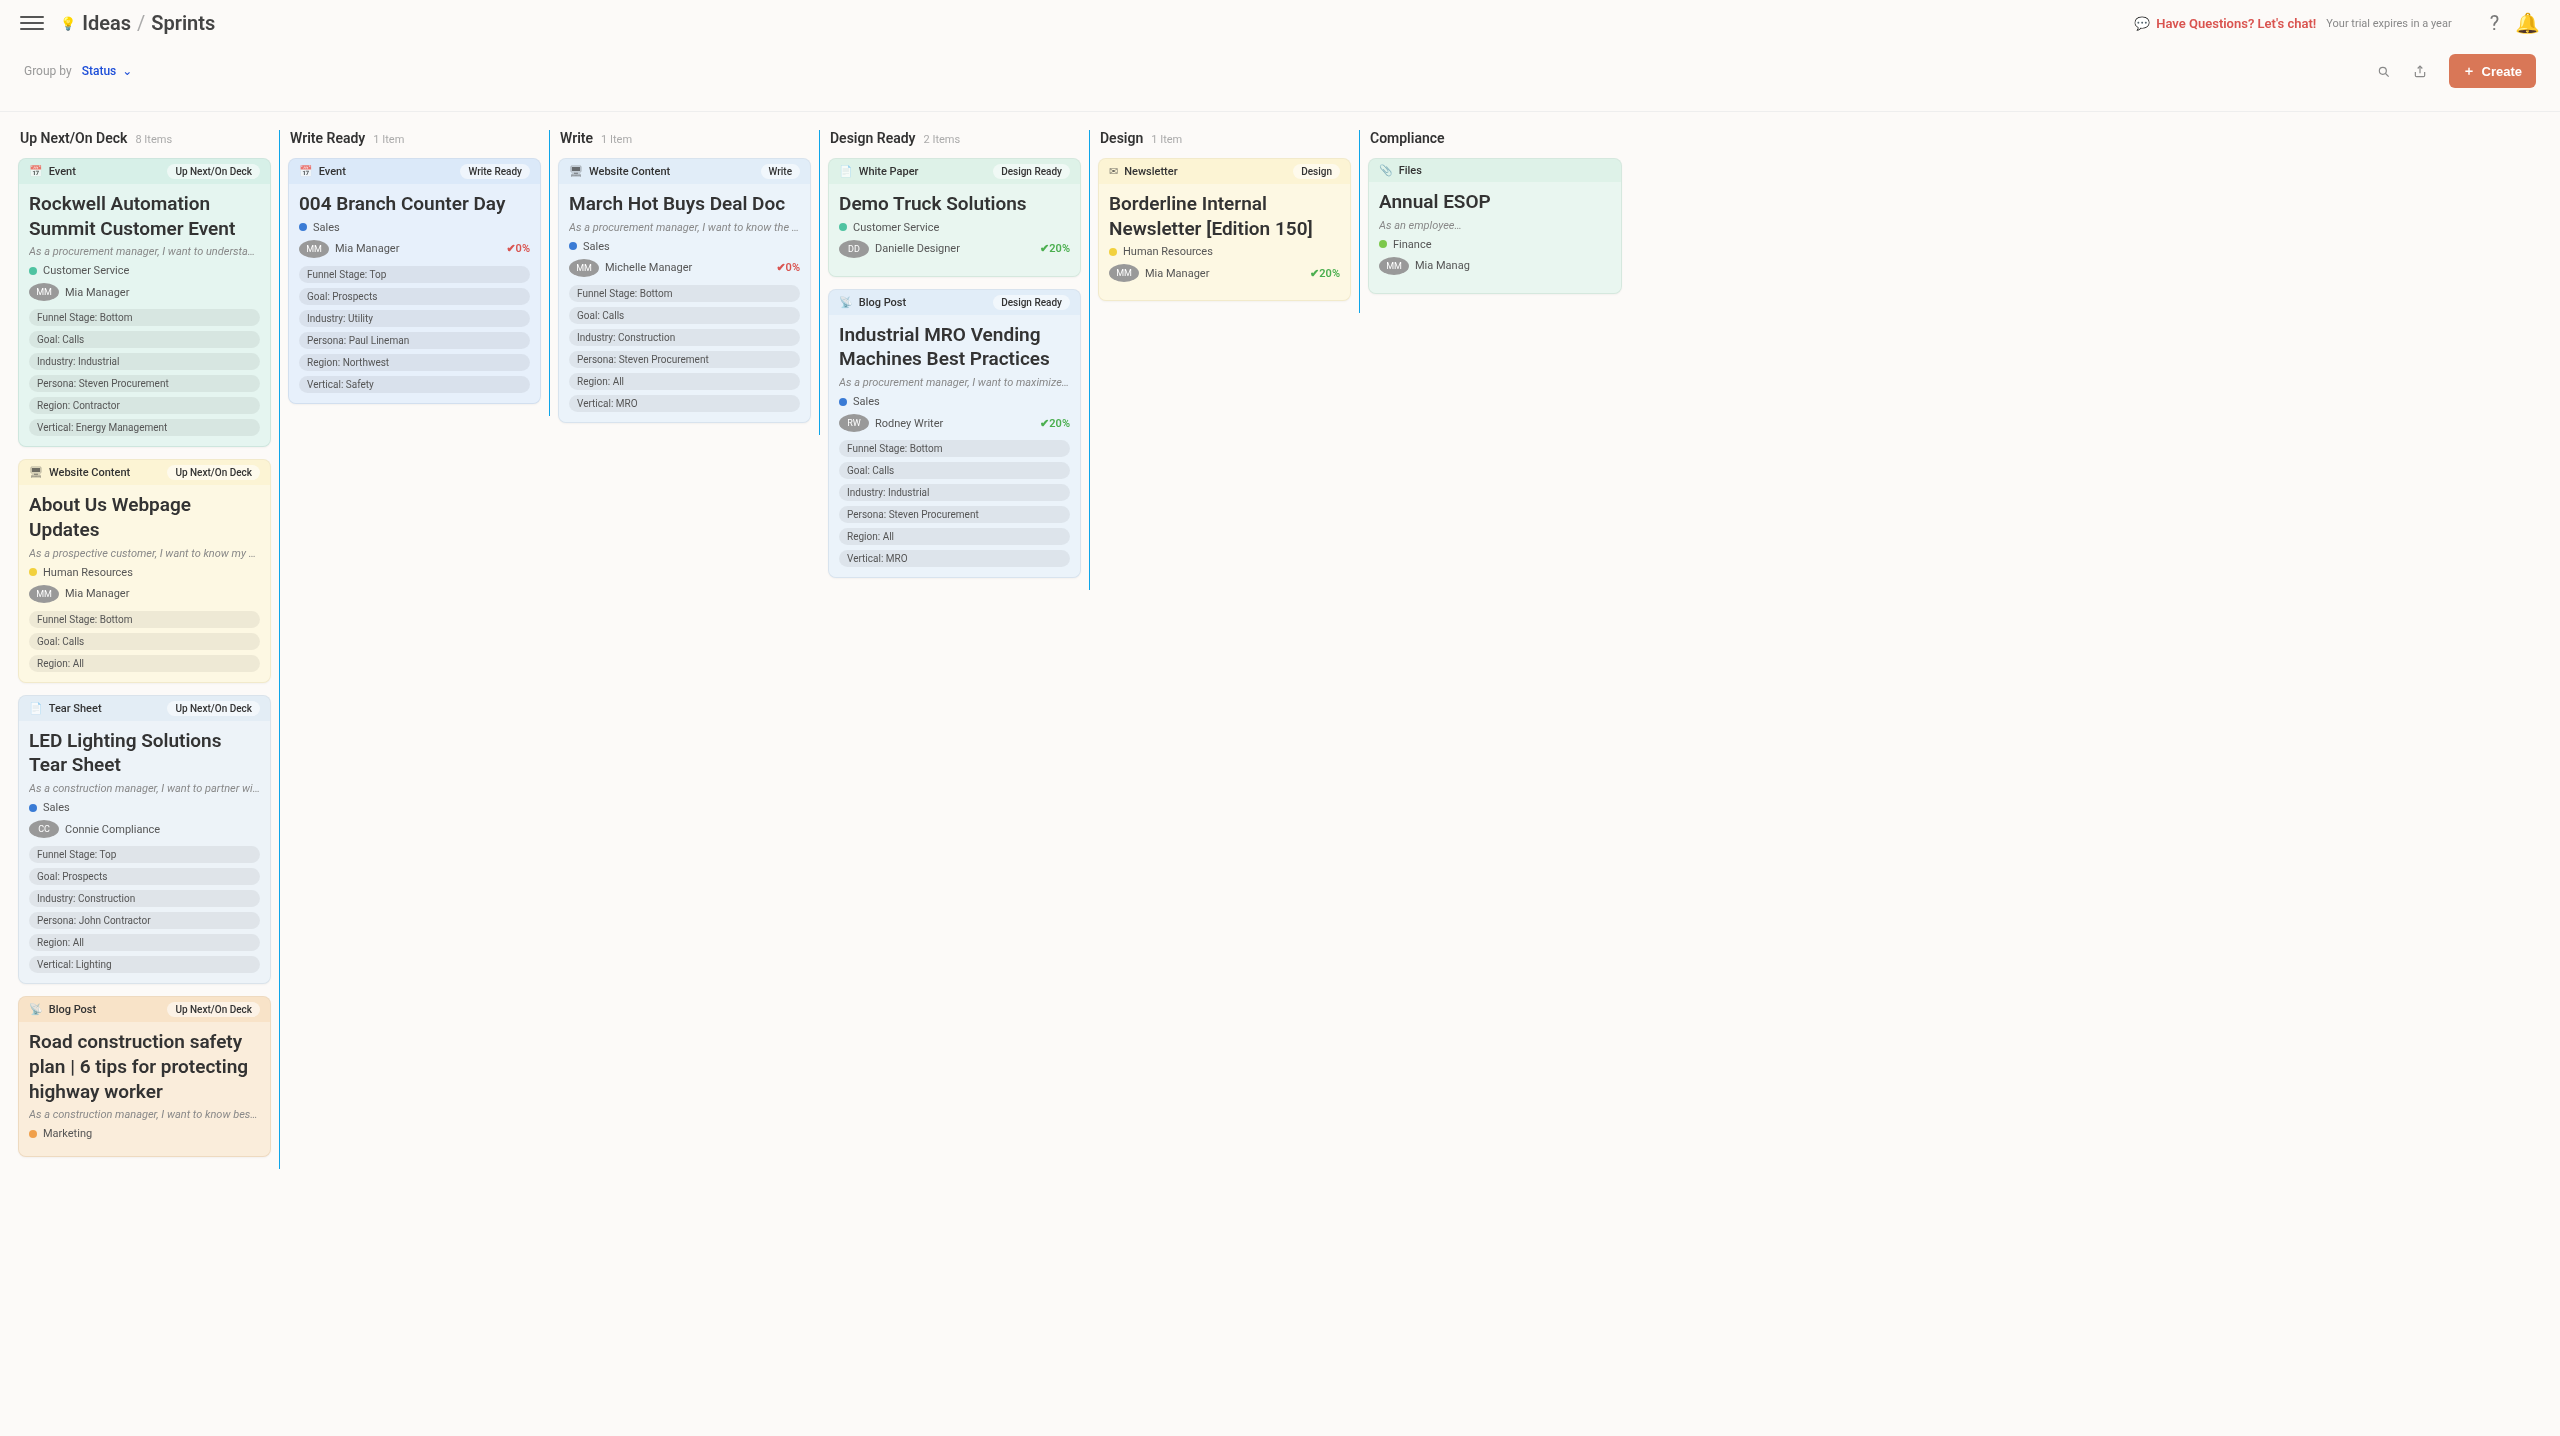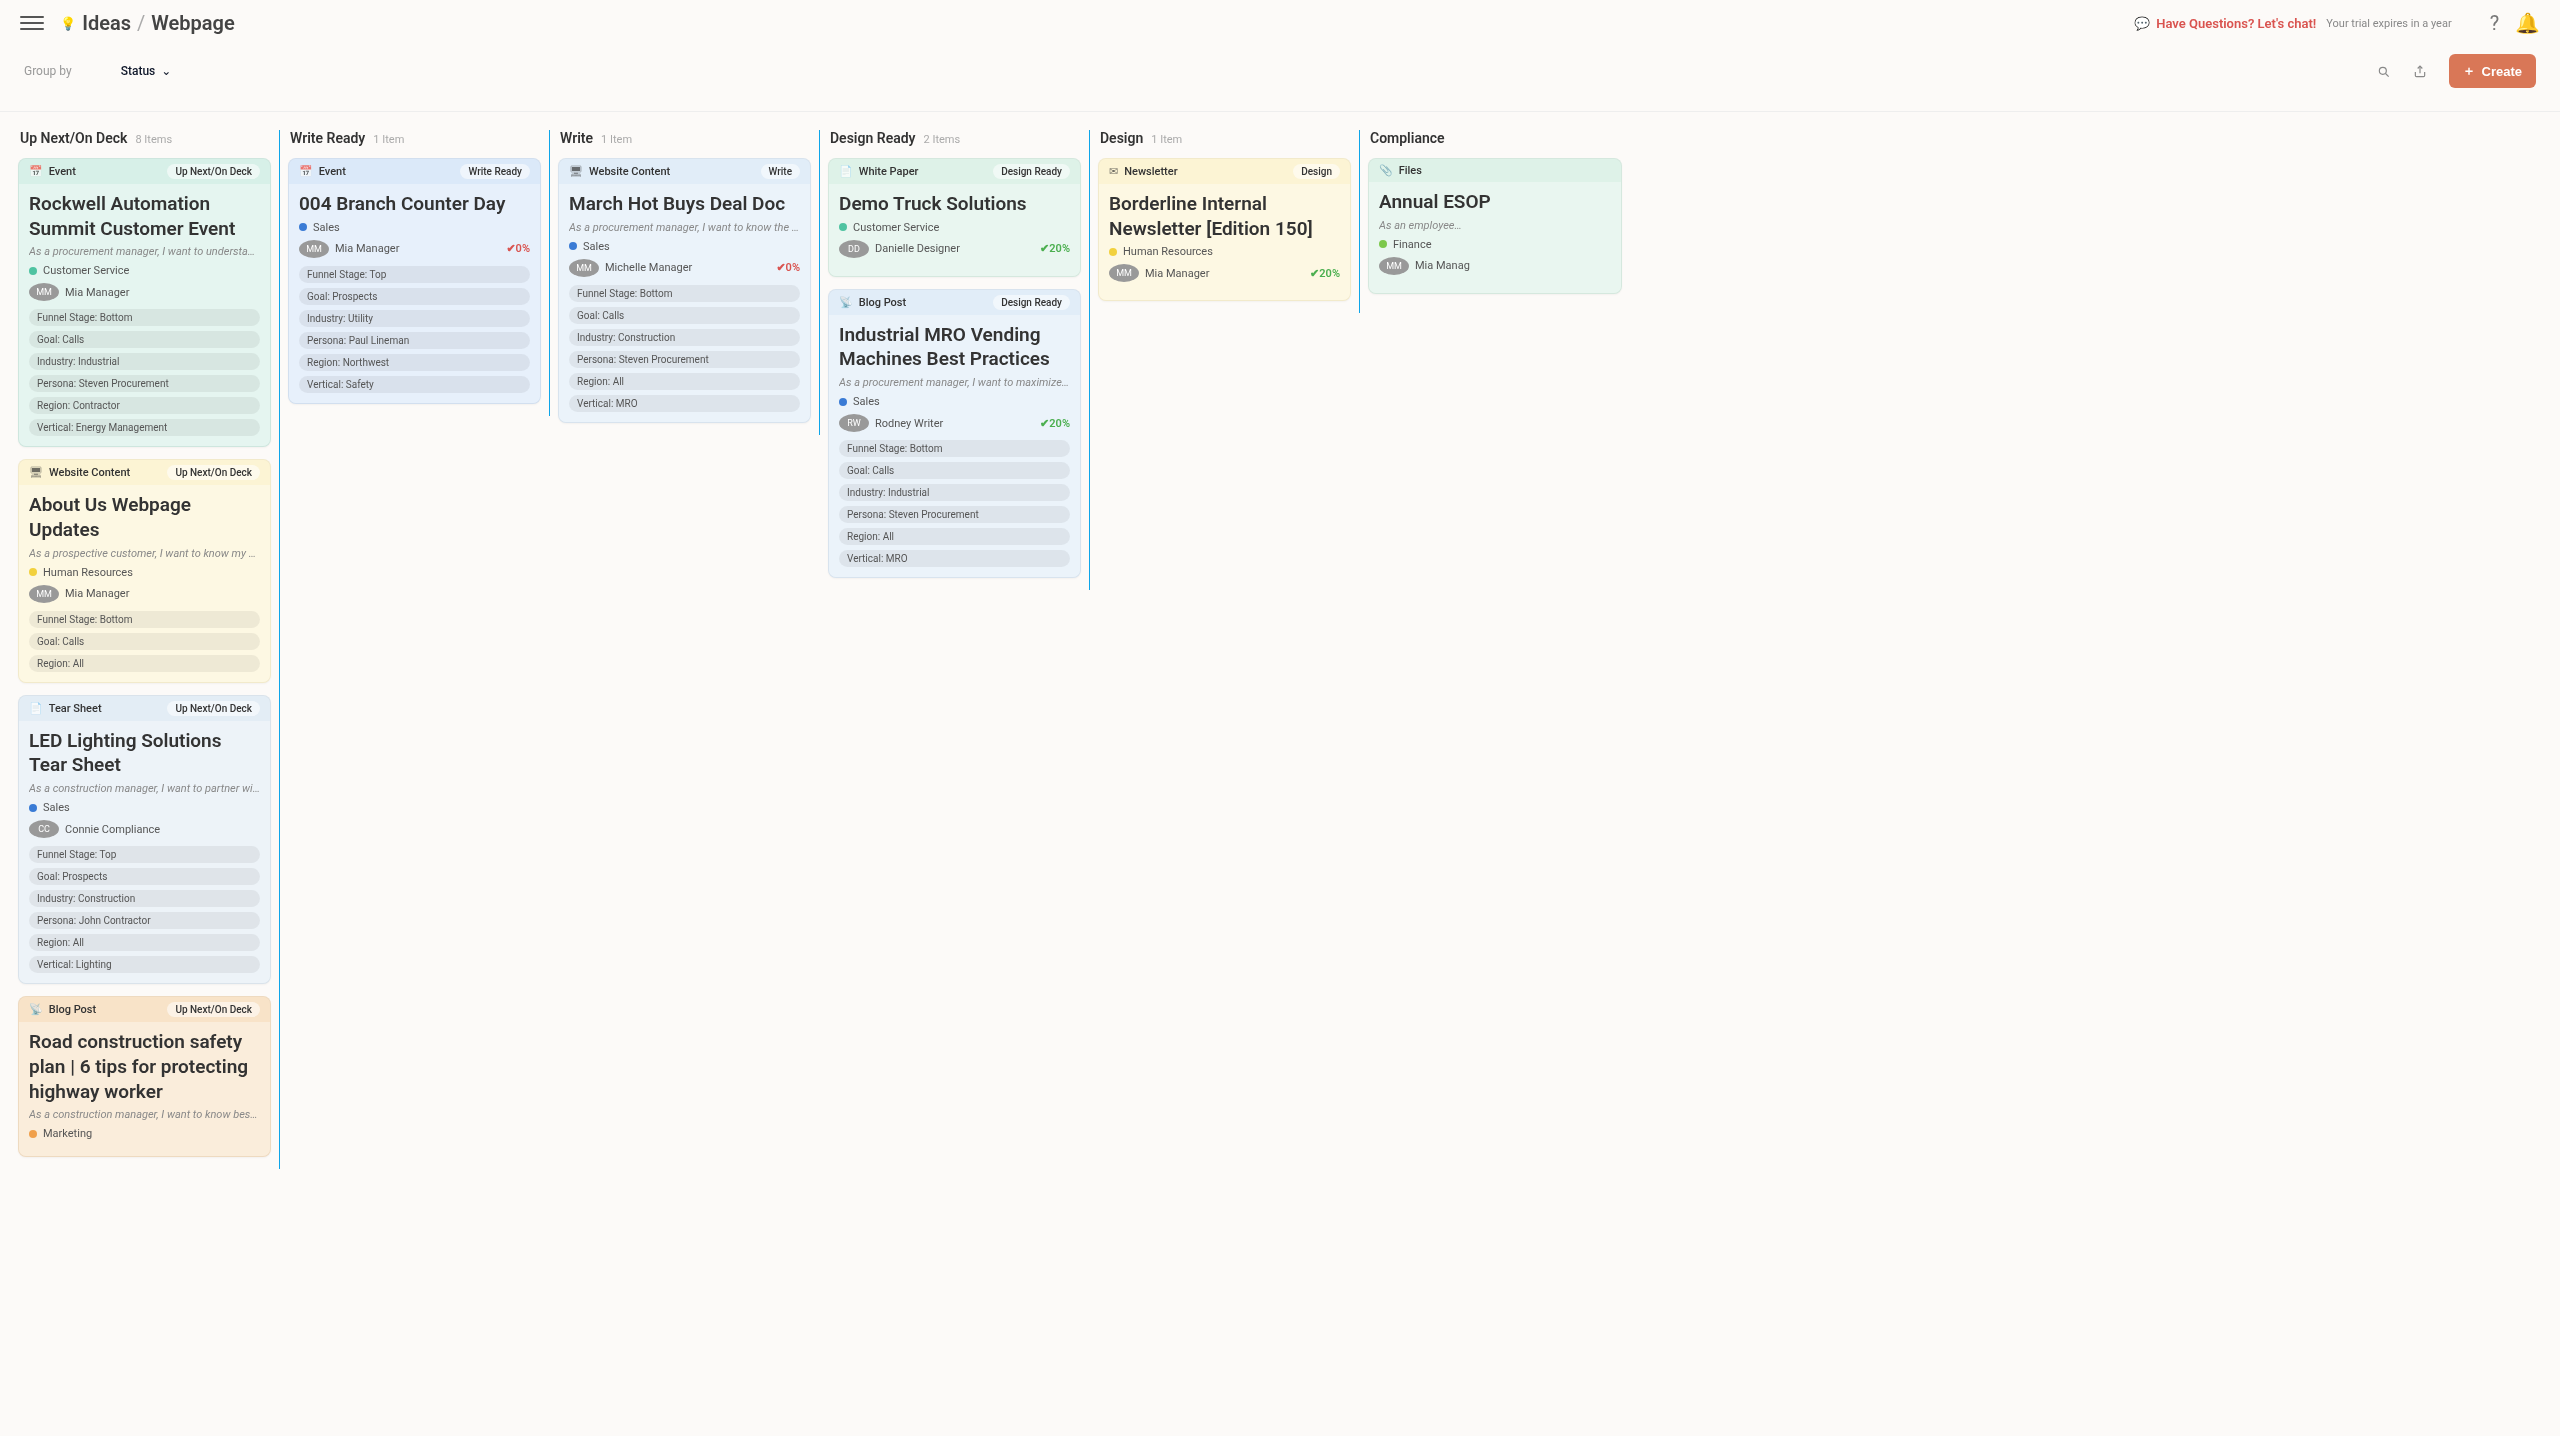--- a/index.html
+++ b/index.html
@@ -14,21 +14,21 @@
 .crumb-sep { color:#aaa; margin:0 6px; font-size:20px; }
 .crumb-cur { color:#444; font-size:20px; font-weight:600; }
 .topbar .spacer { flex:1; }
 .chat-link { color:#d9534f; font-weight:600; font-size:13px; margin-right:10px; display:flex; align-items:center; gap:6px; }
 .trial { color:#888; font-size:11px; margin-right:22px; }
 .top-icon { color:#777; font-size:20px; margin-left:16px; cursor:pointer; }
 
 
 .toolbar { display:flex; align-items:center; padding: 8px 24px 23px; border-bottom:1px solid #eee; }
 .group-lbl { color:#999; font-size:12px; margin-right:10px; }
-.group-val { color:#0f172a; font-size:12px; font-weight:500; display:flex; align-items:center; gap:6px; cursor:pointer;margin-left:39px; }
+.group-val { color:#1d4ed8; font-size:12px; font-weight:500; display:flex; align-items:center; gap:6px; cursor:pointer; }
 .toolbar .spacer { flex:1; }
 .tool-icon { color:#888; font-size:16px; margin-left:22px; cursor:pointer; }
 .create-btn { background:#d97757; color:#fff; border:none; border-radius:6px; padding:8px 14px; font-size:13px; font-weight:600; margin-left:22px; display:flex; align-items:center; gap:6px; cursor:pointer; }
 
 
 .board { display:flex; overflow-x:auto; padding:18px 10px; gap:0; align-items:flex-start; }
 .col { min-width:270px; width:270px; padding:0 8px; border-right:1px solid #0ea5e9; }
 .col:last-child { border-right:none; }
 .col-head { display:flex; align-items:baseline; gap:8px; margin-bottom:12px; padding:0 2px; }
 .col-title { font-weight:600; font-size:14px; color:#333; }
@@ -77,21 +77,21 @@
 
 <div class="topbar">
   <div class="menu-icon">
       <span></span>
       <span></span>
       <span></span>
     </div>
   <span class="bulb">💡</span>
   <span class="crumb-root">Ideas</span>
   <span class="crumb-sep">/</span>
-  <span class="crumb-cur">Webpage</span>
+  <span class="crumb-cur">Sprints</span>
   <div class="spacer"></div>
   <a class="chat-link">
     <span>💬</span>
     <span>Have Questions? Let's chat!</span>
   </a>
   <span class="trial">Your trial expires in a year</span>
   <span class="top-icon">?</span>
   <span class="top-icon">🔔</span>
 </div>
 

